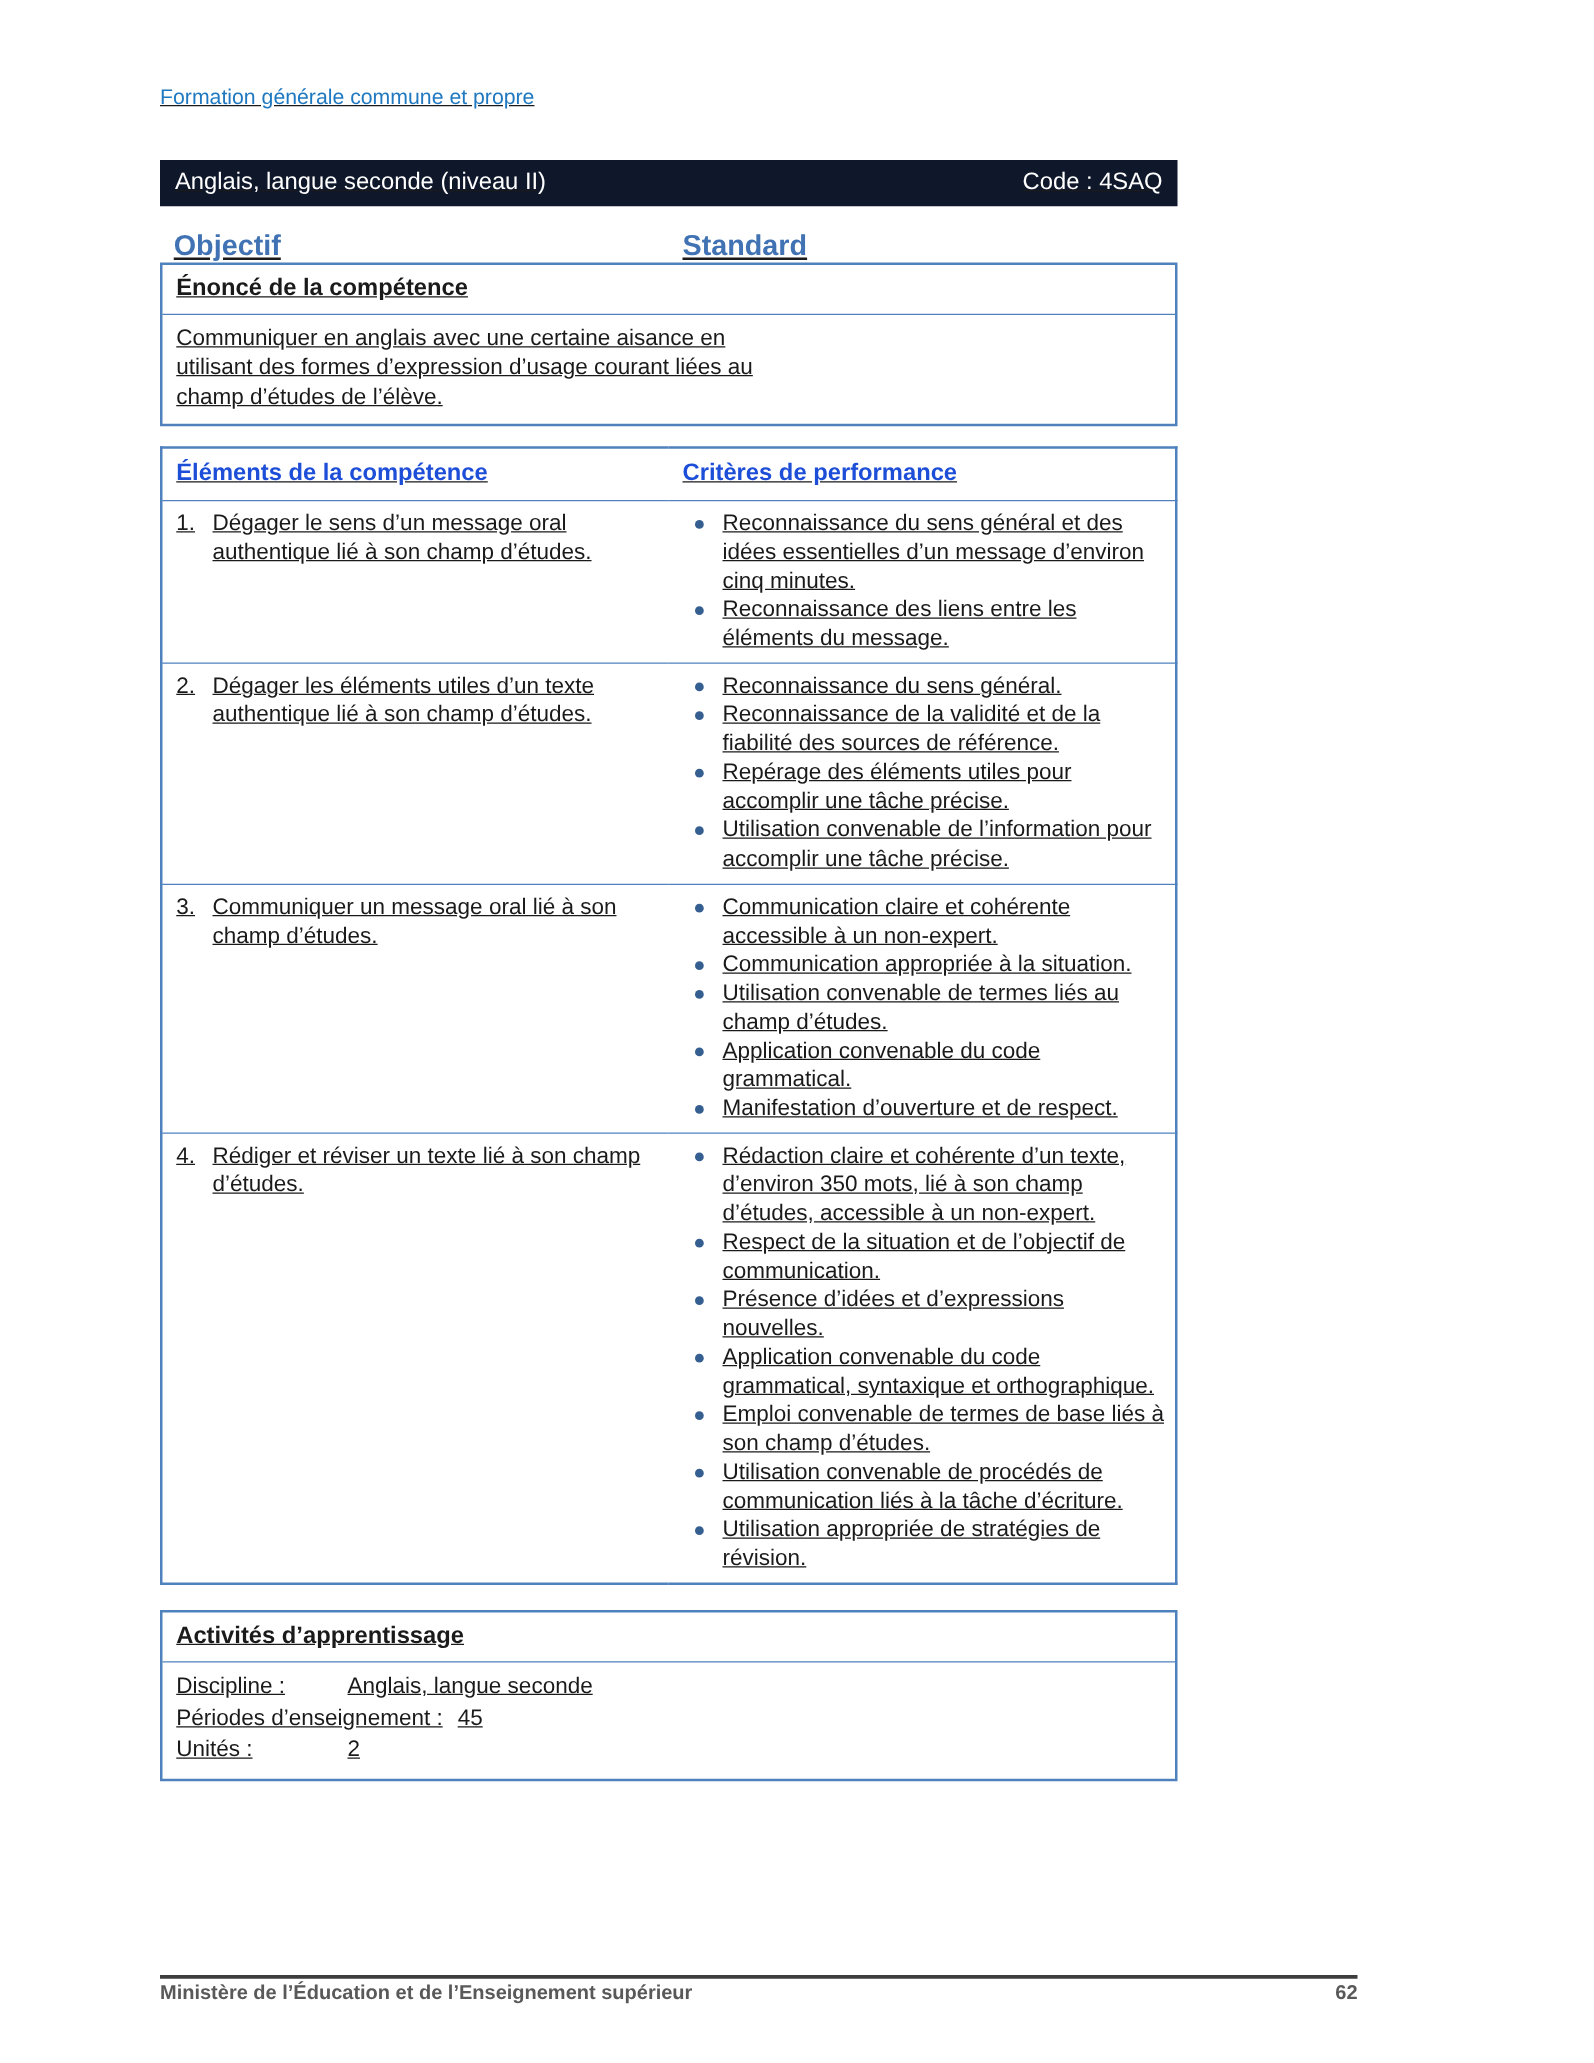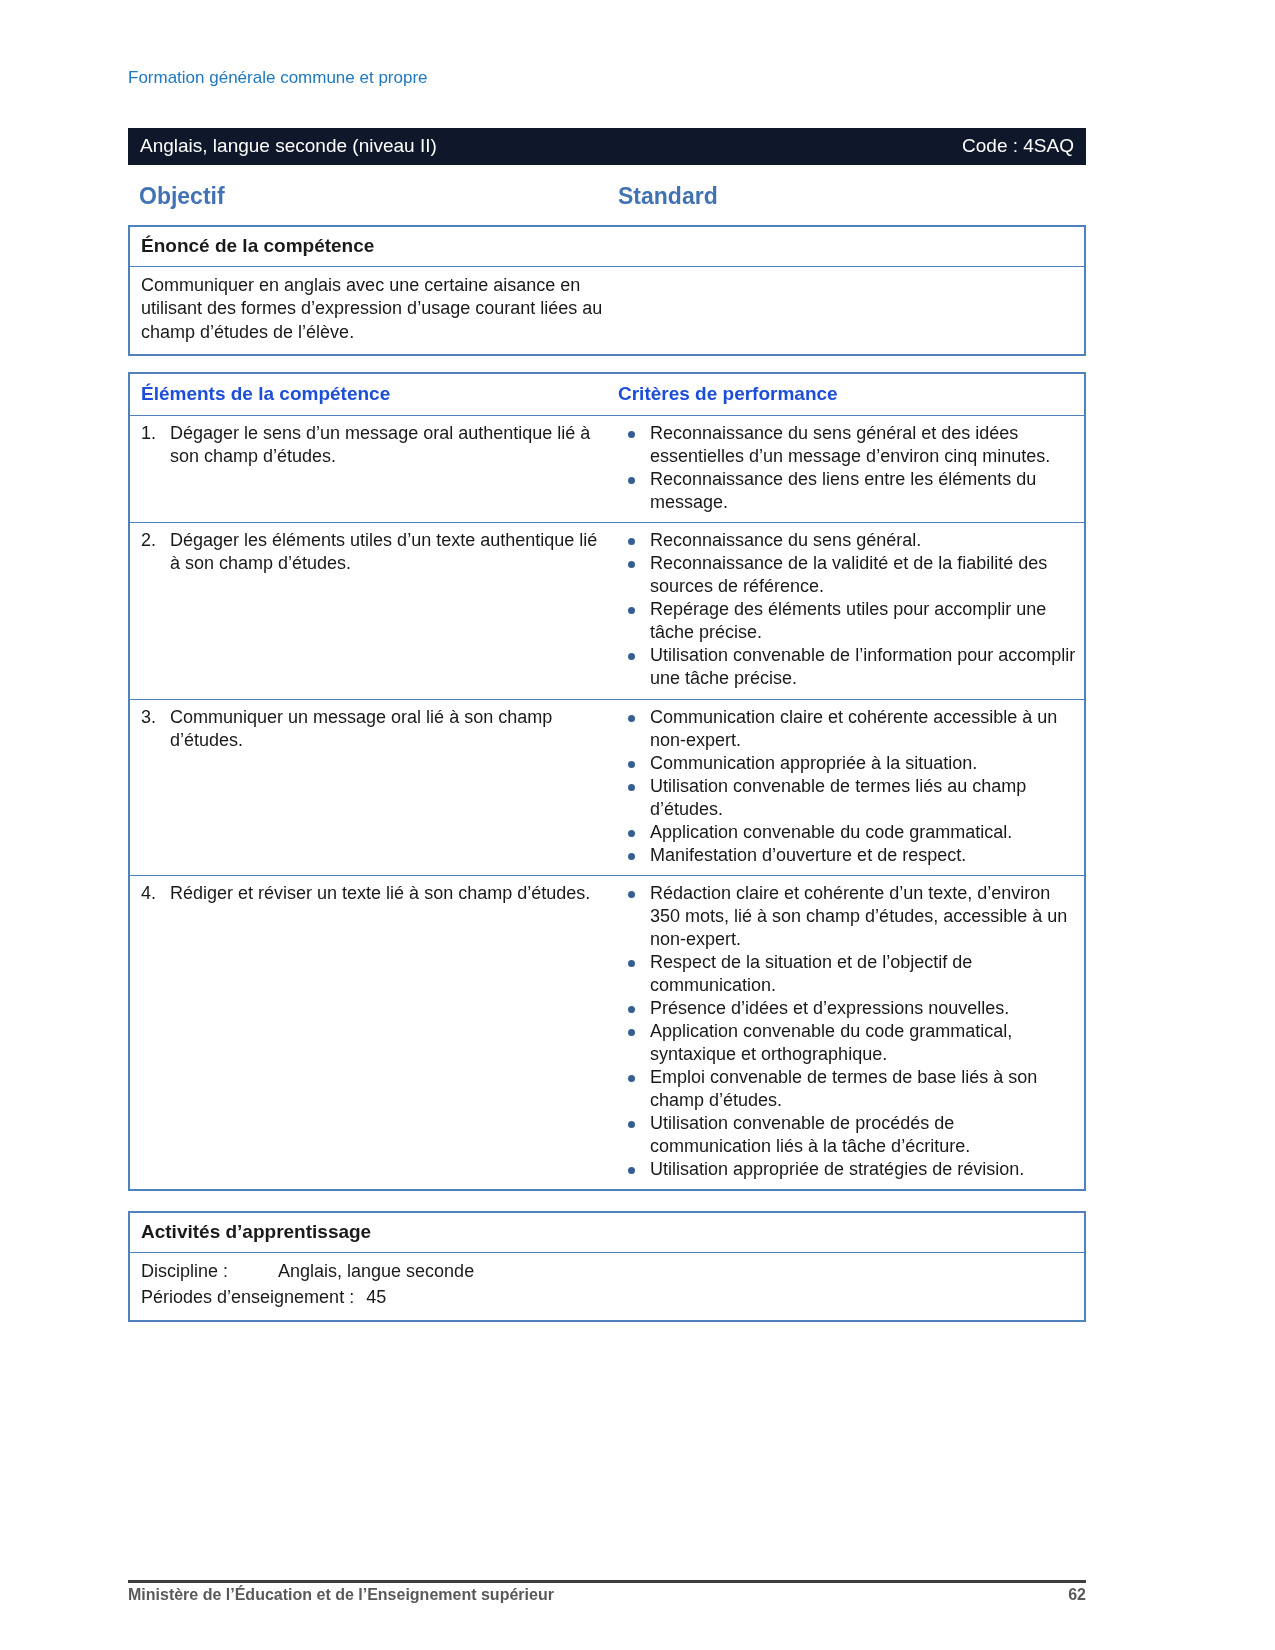--- a/index.html
+++ b/index.html
@@ -7,21 +7,22 @@
     width:1275px;height:1650px;
     background:#ffffff;
     font-family:"Liberation Sans","DejaVu Sans",sans-serif;
     color:#1a1a1a;
     position:relative;
     -webkit-font-smoothing:antialiased;
   }
   .content{
     position:absolute;
     left:128px; top:0;
-    width:958px;
+    width:814px;
+    text-decoration:underline;
   }
   
   .breadcrumb{
     margin-top:68px;
     font-size:17px;
     color:#2079c0;
   }
   
   .title-bar{
     margin-top:40px;
@@ -41,21 +42,20 @@
   }
   .col-headings .hd{
     font-size:23px;
     font-weight:bold;
     color:#4173b4;
     padding-left:11px;
   }
   
   .box{
     border:2px solid #4f81bd;
-    margin-top:15px;
   }
   .box .box-header{
     font-size:19px;
     font-weight:bold;
     padding:8px 11px 9px 11px;
     border-bottom:1px solid #4f81bd;
   }
   .box .box-body{
     padding:7px 11px 10px 11px;
     font-size:18px;
@@ -237,20 +237,24 @@
     <div class="box-header">Activités d’apprentissage</div>
     <div class="act-body" id="activities-rows">
         <div class="act-row">
           <span class="act-label">Discipline :</span>
           <span>Anglais, langue seconde</span>
         </div>
         <div class="act-row">
           <span class="act-label">Périodes d’enseignement :</span>
           <span>45</span>
         </div>
+        <div class="act-row">
+          <span class="act-label">Unités :</span>
+          <span>2</span>
+        </div>
       </div>
   </div>
 
 </div>
 
 <div class="footer">
   <div class="footer-rule"></div>
   <div class="footer-text">
     <span>Ministère de l’Éducation et de l’Enseignement supérieur</span>
     <span>62</span>

